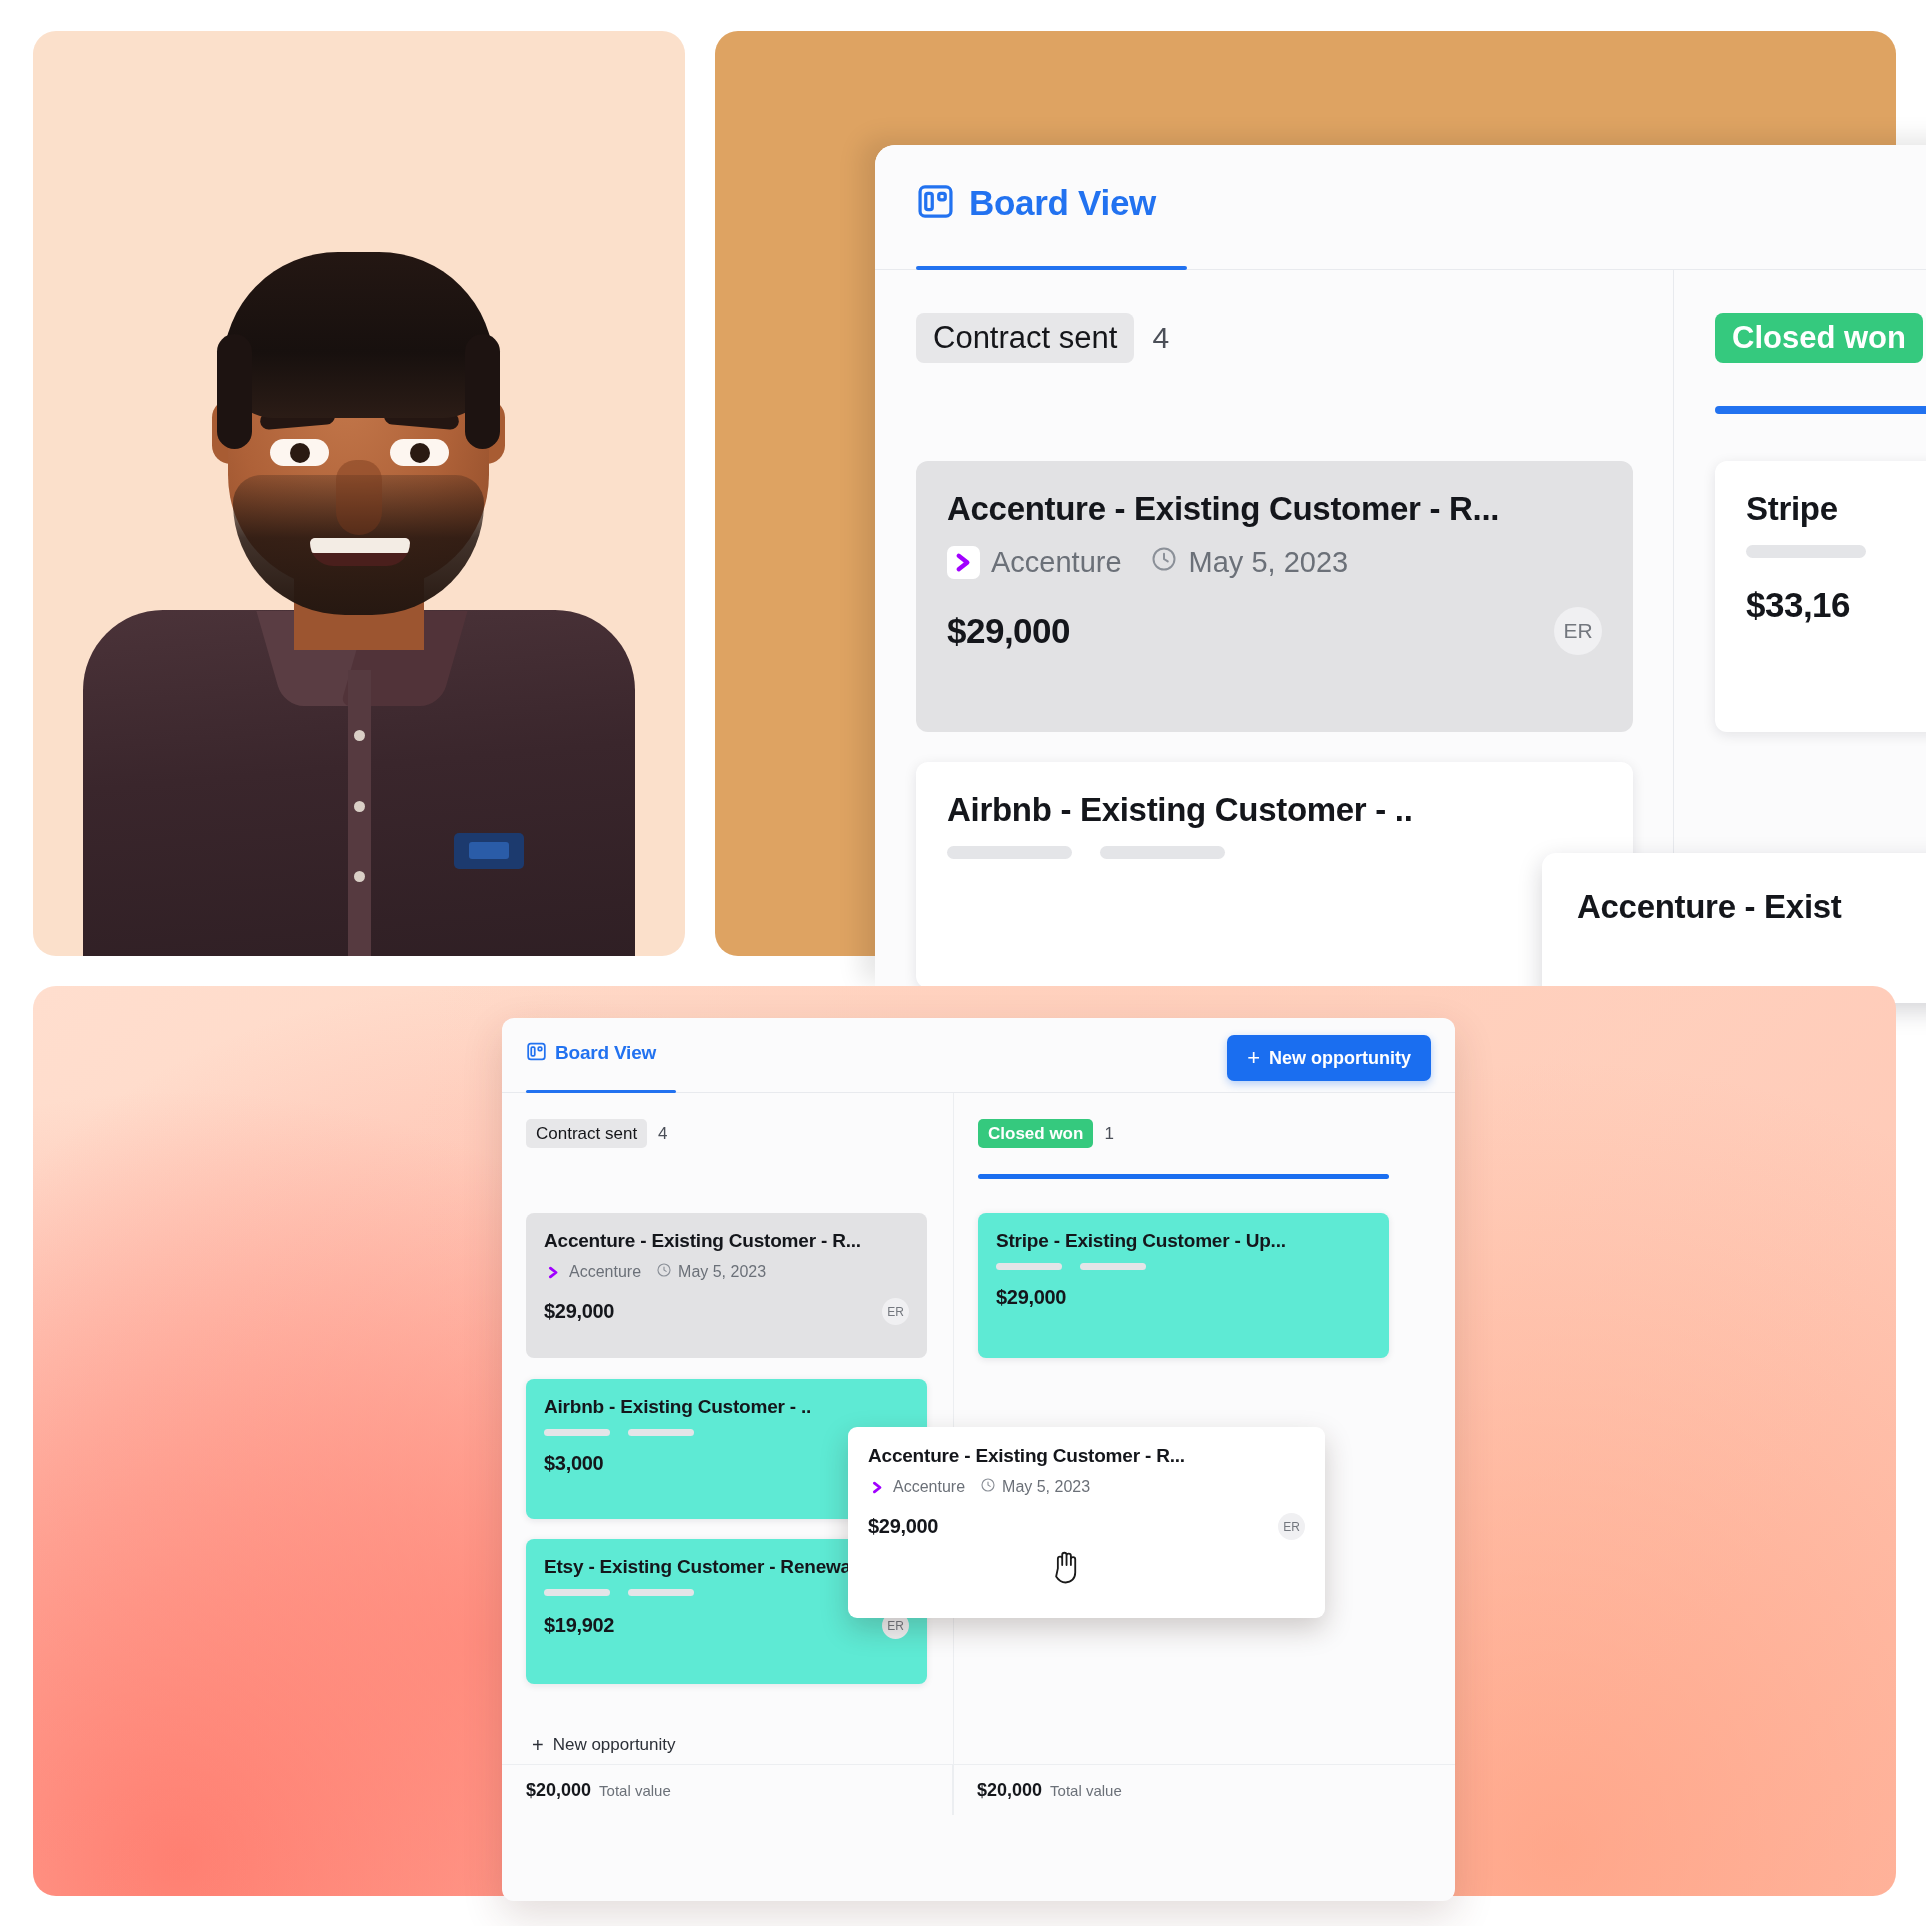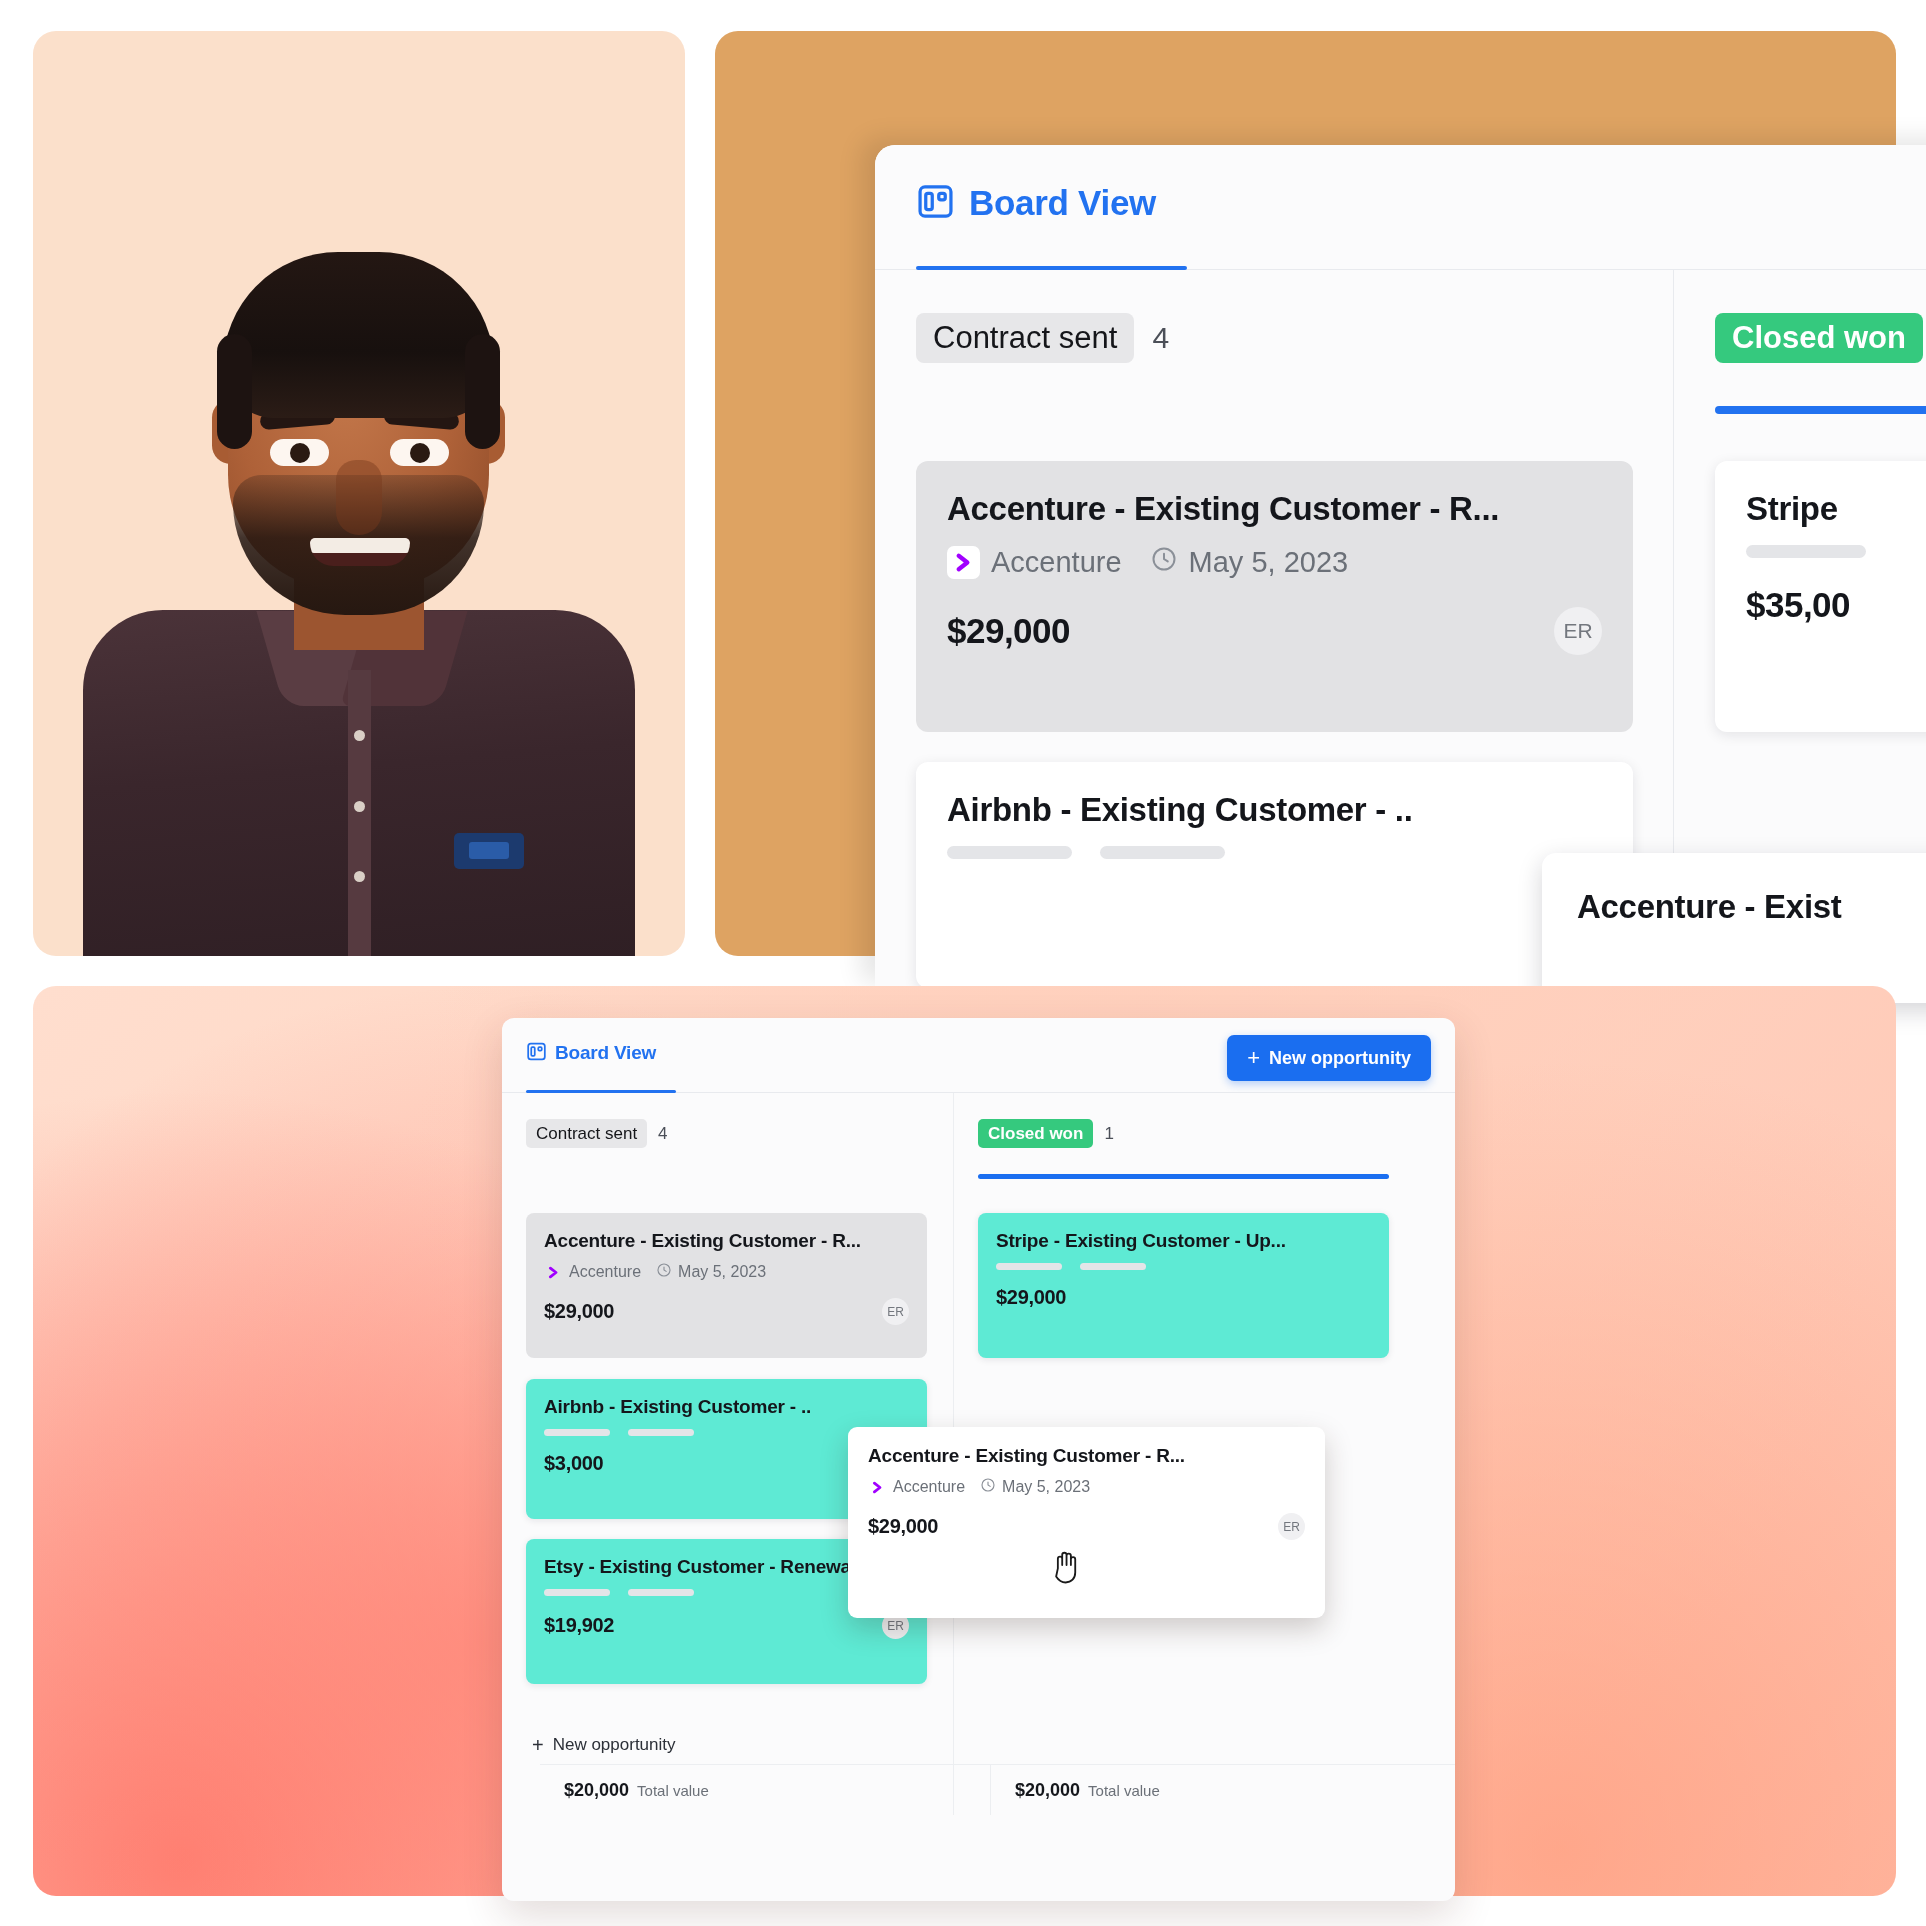--- a/index.html
+++ b/index.html
@@ -161,21 +161,21 @@
   .bavatar{width:27px;height:27px;border-radius:50%;background:#f0f0f2;color:#73777e;font-size:12px;display:flex;align-items:center;justify-content:center;}
   .bskel{height:7px;border-radius:3.5px;background:#e4e5e8;}
   .bskel-row{display:flex;gap:18px;margin-top:11px;}
 
   .addop{
     position:absolute;left:24px;bottom:59px;display:flex;align-items:center;gap:9px;
     font-size:17px;color:#2c3038;background:none;border:none;cursor:pointer;
   }
   .addop .plus{font-size:20px;color:#2c3038;}
 
-  .b-footer{position:absolute;left:0;bottom:0;width:100%;height:50px;border-top:1px solid #eceef1;display:flex;margin-left:38px;}
+  .b-footer{position:absolute;left:0;bottom:0;width:100%;height:50px;border-top:1px solid #eceef1;display:flex;}
   .b-foot-cell{display:flex;align-items:center;gap:8px;padding-left:24px;box-sizing:border-box;}
   .b-foot-cell.a{width:451px;border-right:1px solid #eceef1;}
   .b-foot-cell.b{flex:1;}
   .foot-amt{font-size:18px;font-weight:700;color:#14161b;}
   .foot-lbl{font-size:15px;color:#6b7078;}
 
   .drag-card{
     position:absolute;left:848px;top:1427px;width:477px;height:191px;
     background:#fff;border-radius:9px;box-shadow:0 11px 28px rgba(50,30,25,.22);
     padding:18px 20px;box-sizing:border-box;z-index:40;
@@ -287,21 +287,21 @@
 
         </div>
         <div class="colbar"></div>
 
         <div class="card" style="left:41px;top:191px;width:702px;height:271px;">
           <div class="card-title">Stripe</div>
           <div class="card-meta">
             <span class="skel" style="width:120px"></span>
           </div>
           <div class="card-foot">
-            <span class="amount">$35,00</span>
+            <span class="amount">$33,16</span>
           </div>
         </div>
       </div>
     </div>
   </div>
 
   <div class="float-card-top">
     <div class="card-title">Accenture - Exist</div>
   </div>
 

